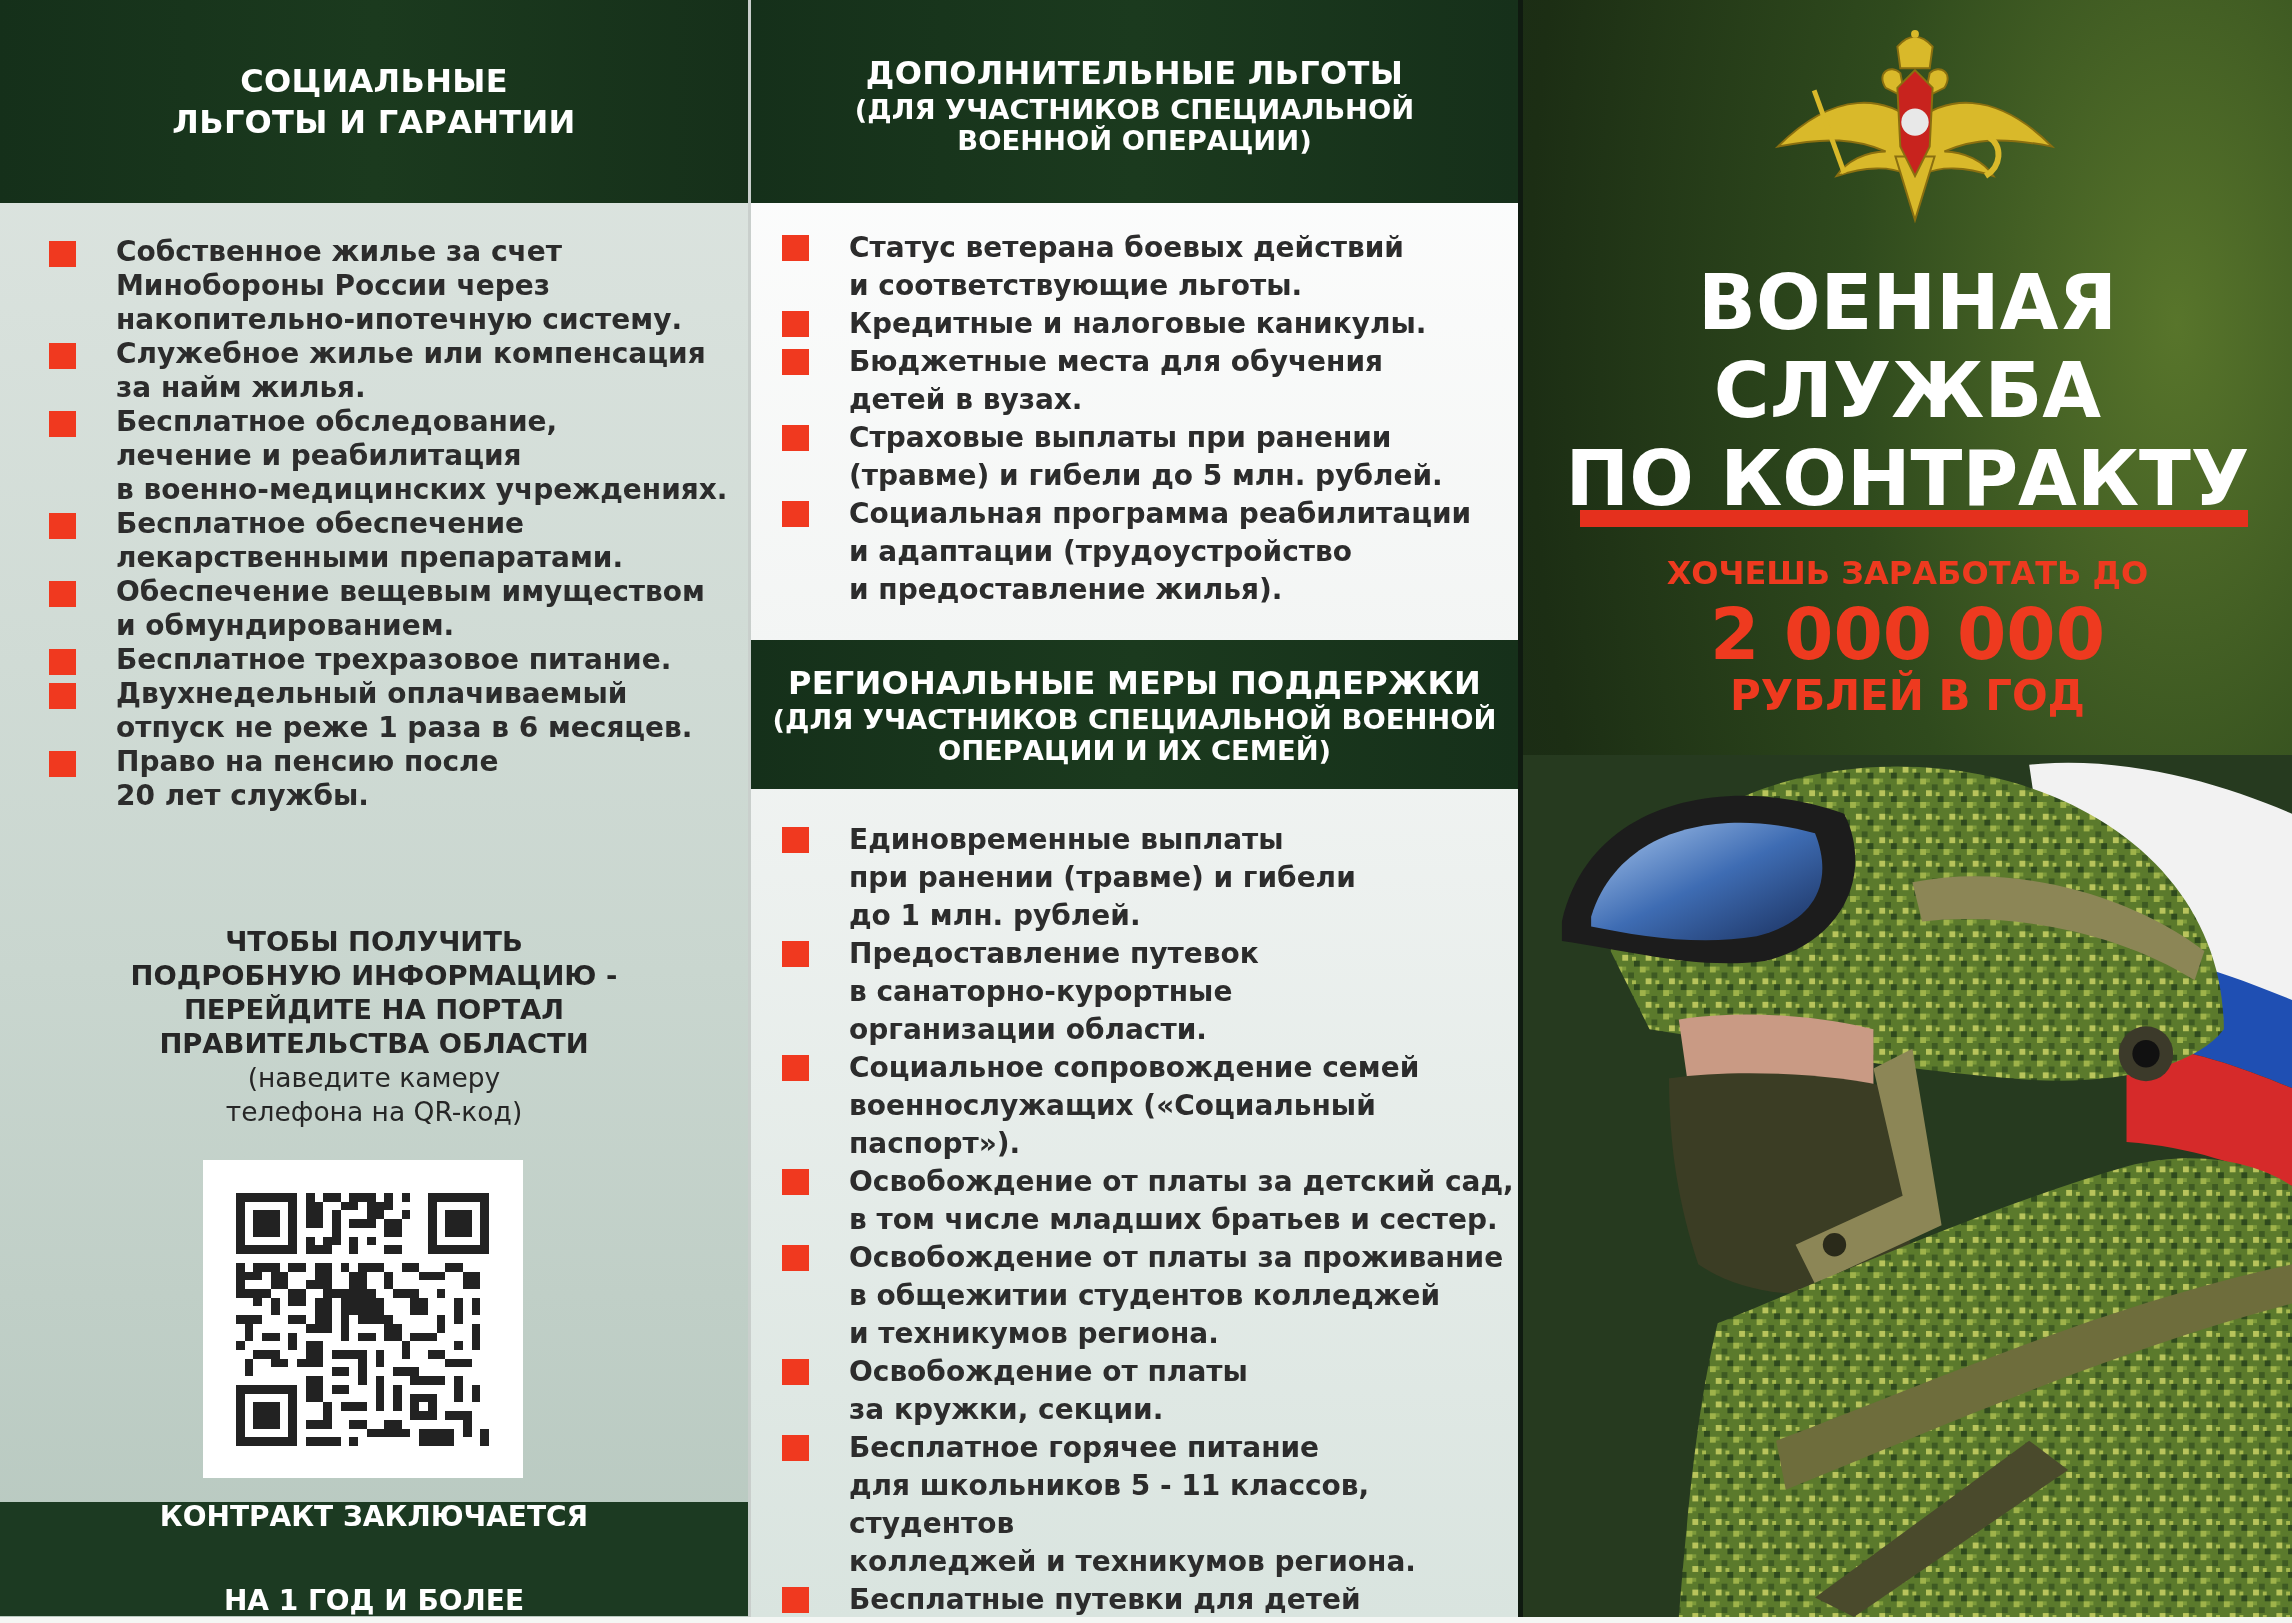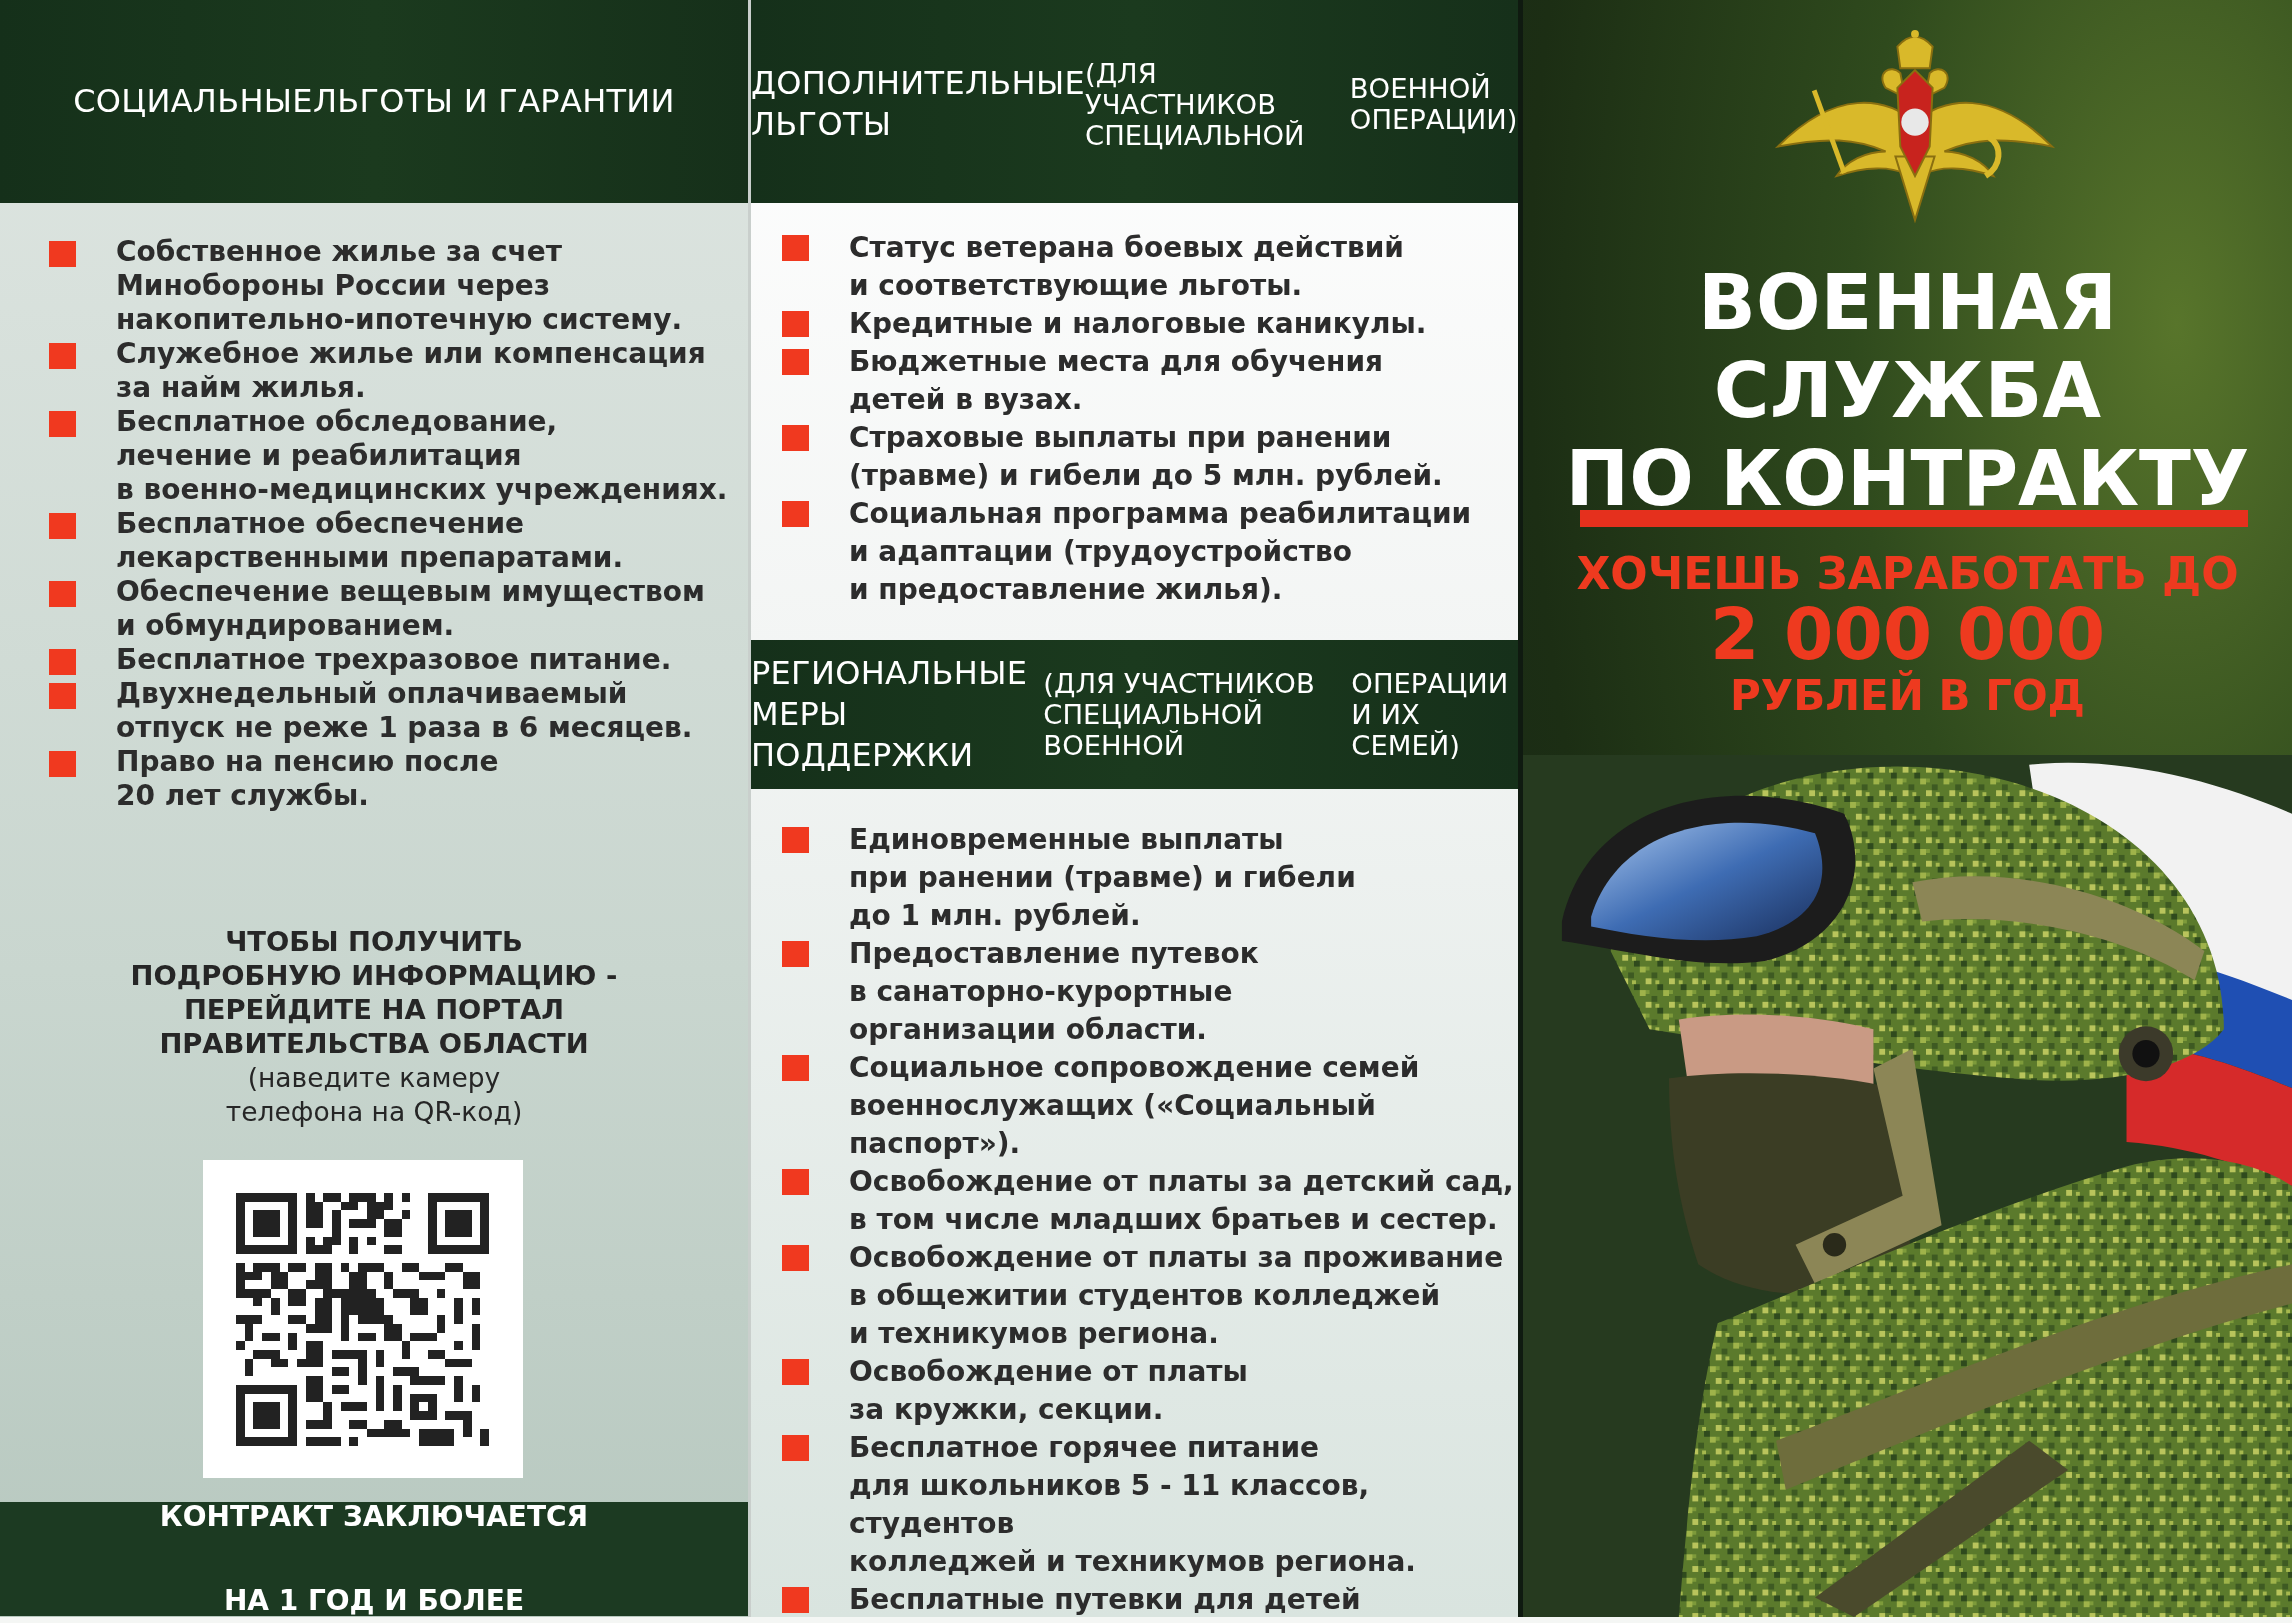--- a/index.html
+++ b/index.html
@@ -7,22 +7,22 @@
   body { font-family: "DejaVu Sans", "Liberation Sans", sans-serif; position: relative; }
 
   .panel { position: absolute; top: 0; height: 1617px; overflow: hidden; }
   #left  { left: 0; width: 748px; background: linear-gradient(180deg, #dfe6e2 0%, #c9d6cf 60%, #b7c8bf 100%); }
   #mid   { left: 748px; width: 770px; background: linear-gradient(180deg, #ffffff 0%, #f3f5f4 40%, #d9e4df 100%); border-left: 3.9px solid #c9cfcc; }
   #right { left: 1518px; width: 774px; background: radial-gradient(ellipse at 85% 20%, #58752b 0%, #2f4a1d 35%, #1c2e14 70%, #17261a 100%); border-left: 5.9px solid #0f1a10; }
 
   .hdr {
     position: absolute; left: 0; right: 0;
     background: linear-gradient(90deg, #15301a 0%, #1b3a1e 50%, #16301a 100%);
-    color: #fff; text-align: left; font-weight: normal;
-    display: flex; flex-direction: row; justify-content: center; align-items: center;
+    color: #fff; text-align: left; font-weight: bold;
+    display: flex; flex-direction: column; justify-content: center; align-items: center;
   }
   .hdr .t1 { font-size: 32px; line-height: 41px; letter-spacing: 0.3px; }
   .hdr .t2 { font-size: 27.4px; line-height: 31px; }
 
   ul.bul { list-style: none; position: absolute; font-weight: bold; }
   ul.bul li { position: relative; padding-left: 67px; font-size: 28px; line-height: 34px; color: #2c2c2c; white-space: pre-line; }
   ul.bul li .sq { position: absolute; left: 0; top: 5.9px; width: 26.5px; height: 26.5px; background: #f0391f; }
 
   #left-list  { left: 49px; top: 235px; width: 686px; }
   #left-list li { margin-bottom: 0; }
@@ -38,21 +38,21 @@
   #qr-box { position: absolute; left: 203px; top: 1160px; width: 320px; height: 318px; background: #fff; }
   #qr-box svg { position: absolute; left: 33px; top: 33px; width: 253px; height: 253px; }
 
   #contract-banner { position: absolute; left: 0; width: 748px; top: 1502px; height: 114px; background: #1c3a22; color: #fff; text-align: center; font-weight: bold; font-size: 28px; line-height: 36px; display: flex; flex-direction: column; justify-content: center; gap: 48px; }
 
   
   #emblem { position: absolute; left: 245px; top: 29px; width: 294px; height: 196px; }
   #cover-title { position: absolute; left: 0; right: 0; top: 227px; text-align: center; color: #fff; font-weight: bold; font-size: 76px; line-height: 88px; margin-top: 32px; }
   #red-bar { position: absolute; left: 57px; width: 668px; top: 510px; height: 16.7px; background: #e5301d; }
   #cover-sub { position: absolute; left: 0; right: 0; top: 549px; text-align: center; color: #ee3a1f; font-weight: bold; }
-  #cover-sub .s1 { font-size: 44px; line-height: 49px; }
+  #cover-sub .s1 { font-size: 32px; line-height: 49px; }
   #cover-sub .s2 { font-size: 71px; line-height: 74px; }
   #cover-sub .s3 { font-size: 42px; line-height: 47px; }
 
   #photo { position: absolute; left: 0; right: 0; top: 755px; bottom: 0; }
   #photo svg { width: 100%; height: 100%; display: block; }
 </style>
 </head>
 <body>
 
 <section id="left" class="panel">

